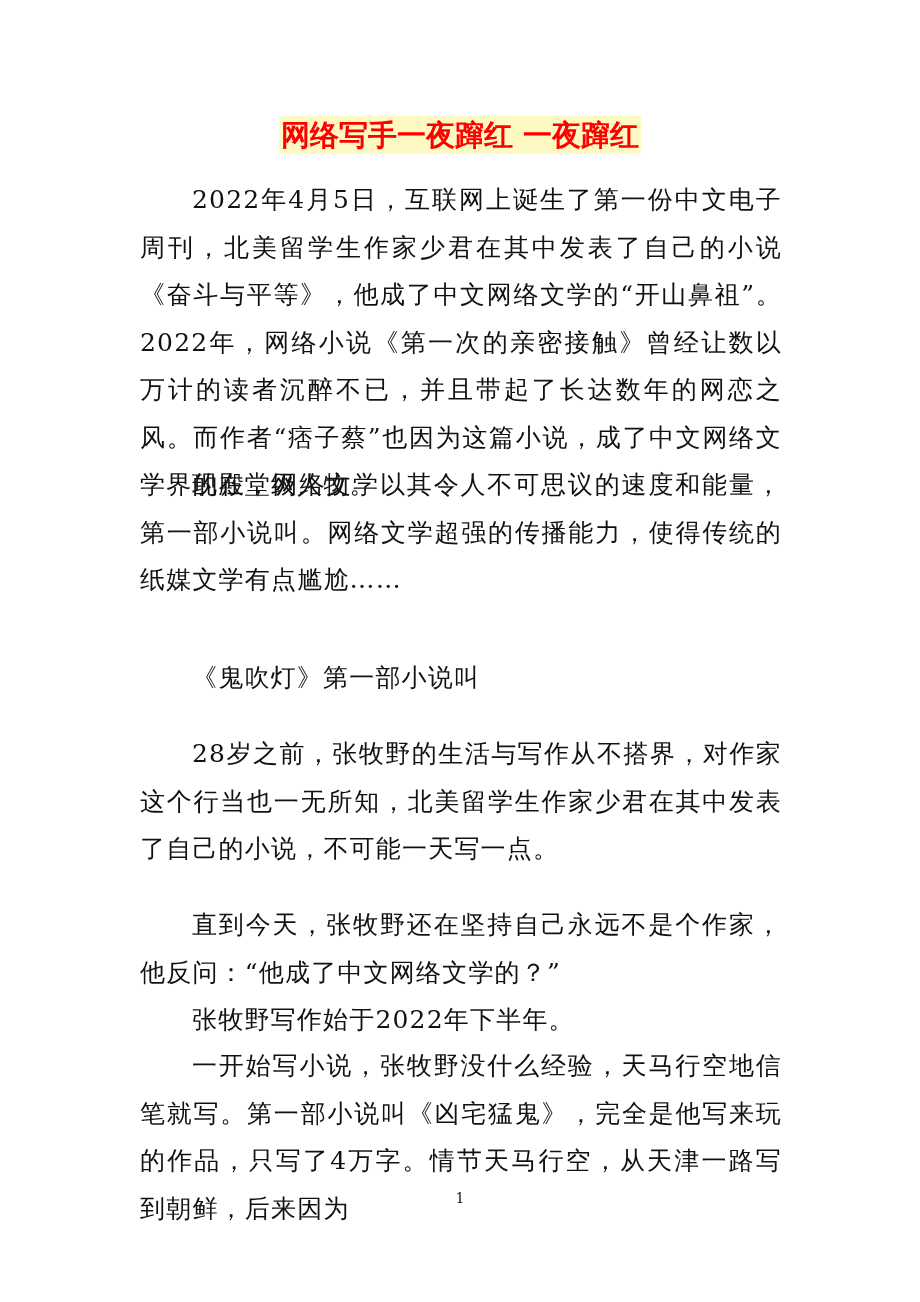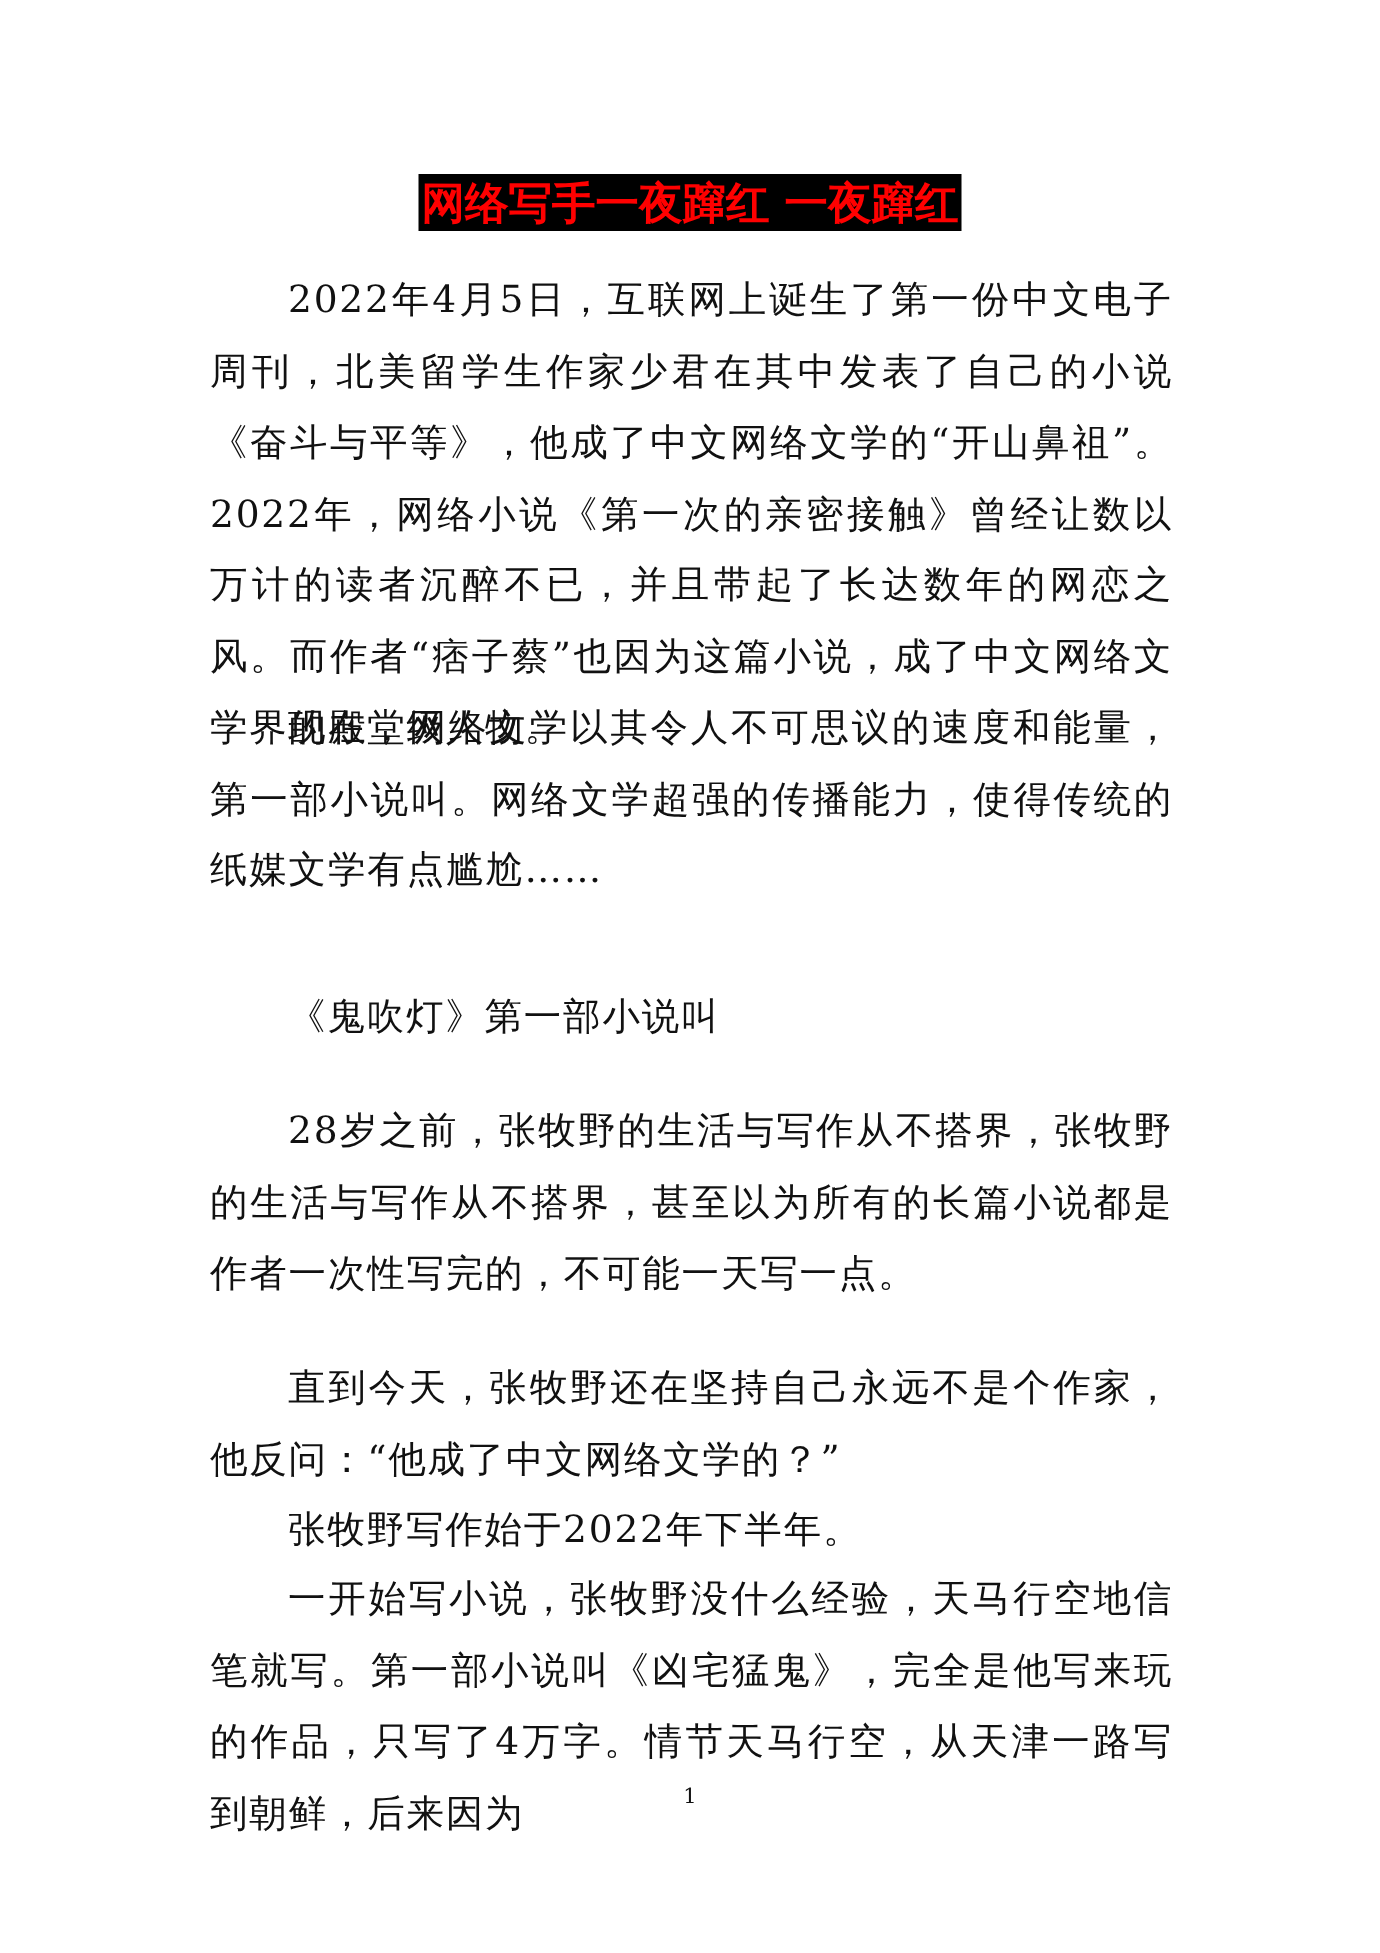--- a/index.html
+++ b/index.html
@@ -1,37 +1,37 @@
 <!DOCTYPE html>
 <html><head>
 <meta charset="utf-8">
 <style>
   html, body { margin: 0; padding: 0; background: #ffffff; }
   body { width: 920px; height: 1302px; position: relative; overflow: hidden;
          font-family: "DejaVu Serif", serif; color: #111; }
   .title-wrap { position: absolute; top: 116px; left: 0; width: 920px; text-align: center; }
-  .title { display: inline-block; background: #000000; color: #ff0000;
+  .title { display: inline-block; background: #fef9c3; color: #ff0000;
            font-family: "DejaVu Sans", sans-serif; font-weight: bold;
            font-size: 29px; line-height: 38px; padding: 0 2px; letter-spacing: 0px; }
   .para { position: absolute; left: 140px; width: 642px; font-size: 25px;
           line-height: 47.5px; letter-spacing: 1.2px; text-align: justify; margin: 0; }
   .indent { text-indent: 52px; }
   .page-num { position: absolute; top: 1190px; left: 0; width: 920px; text-align: center;
               font-size: 14px; font-family: "DejaVu Serif", serif; }
 </style>
 </head>
 <body>
 
 <div>
   <div class="title-wrap">
     <span class="title">网络写手一夜蹿红  一夜蹿红</span>
   </div>
 
   <p class="para indent" style="top:176px;">2022年4月5日，互联网上诞生了第一份中文电子周刊，北美留学生作家少君在其中发表了自己的小说《奋斗与平等》，他成了中文网络文学的“开山鼻祖”。　　　2022年，网络小说《第一次的亲密接触》曾经让数以万计的读者沉醉不已，并且带起了长达数年的网恋之风。而作者“痞子蔡”也因为这篇小说，成了中文网络文学界的殿堂级人物。</p>
   <p class="para indent" style="top:461px;">现在，网络文学以其令人不可思议的速度和能量，第一部小说叫。网络文学超强的传播能力，使得传统的纸媒文学有点尴尬……</p>
   <p class="para indent" style="top:654px;">《鬼吹灯》第一部小说叫</p>
-  <p class="para indent" style="top:730px;">28岁之前，张牧野的生活与写作从不搭界，张牧野的生活与写作从不搭界，甚至以为所有的长篇小说都是作者一次性写完的，不可能一天写一点。</p>
+  <p class="para indent" style="top:730px;">28岁之前，张牧野的生活与写作从不搭界，对作家这个行当也一无所知，北美留学生作家少君在其中发表了自己的小说，不可能一天写一点。</p>
   <p class="para indent" style="top:901px;">直到今天，张牧野还在坚持自己永远不是个作家，他反问：“他成了中文网络文学的？”</p>
   <p class="para indent" style="top:996px;">张牧野写作始于2022年下半年。</p>
   <p class="para indent" style="top:1042px;">一开始写小说，张牧野没什么经验，天马行空地信笔就写。第一部小说叫《凶宅猛鬼》，完全是他写来玩的作品，只写了4万字。情节天马行空，从天津一路写到朝鲜，后来因为</p>
 
   <div class="page-num">1</div>
 </div>
 
 </body></html>

